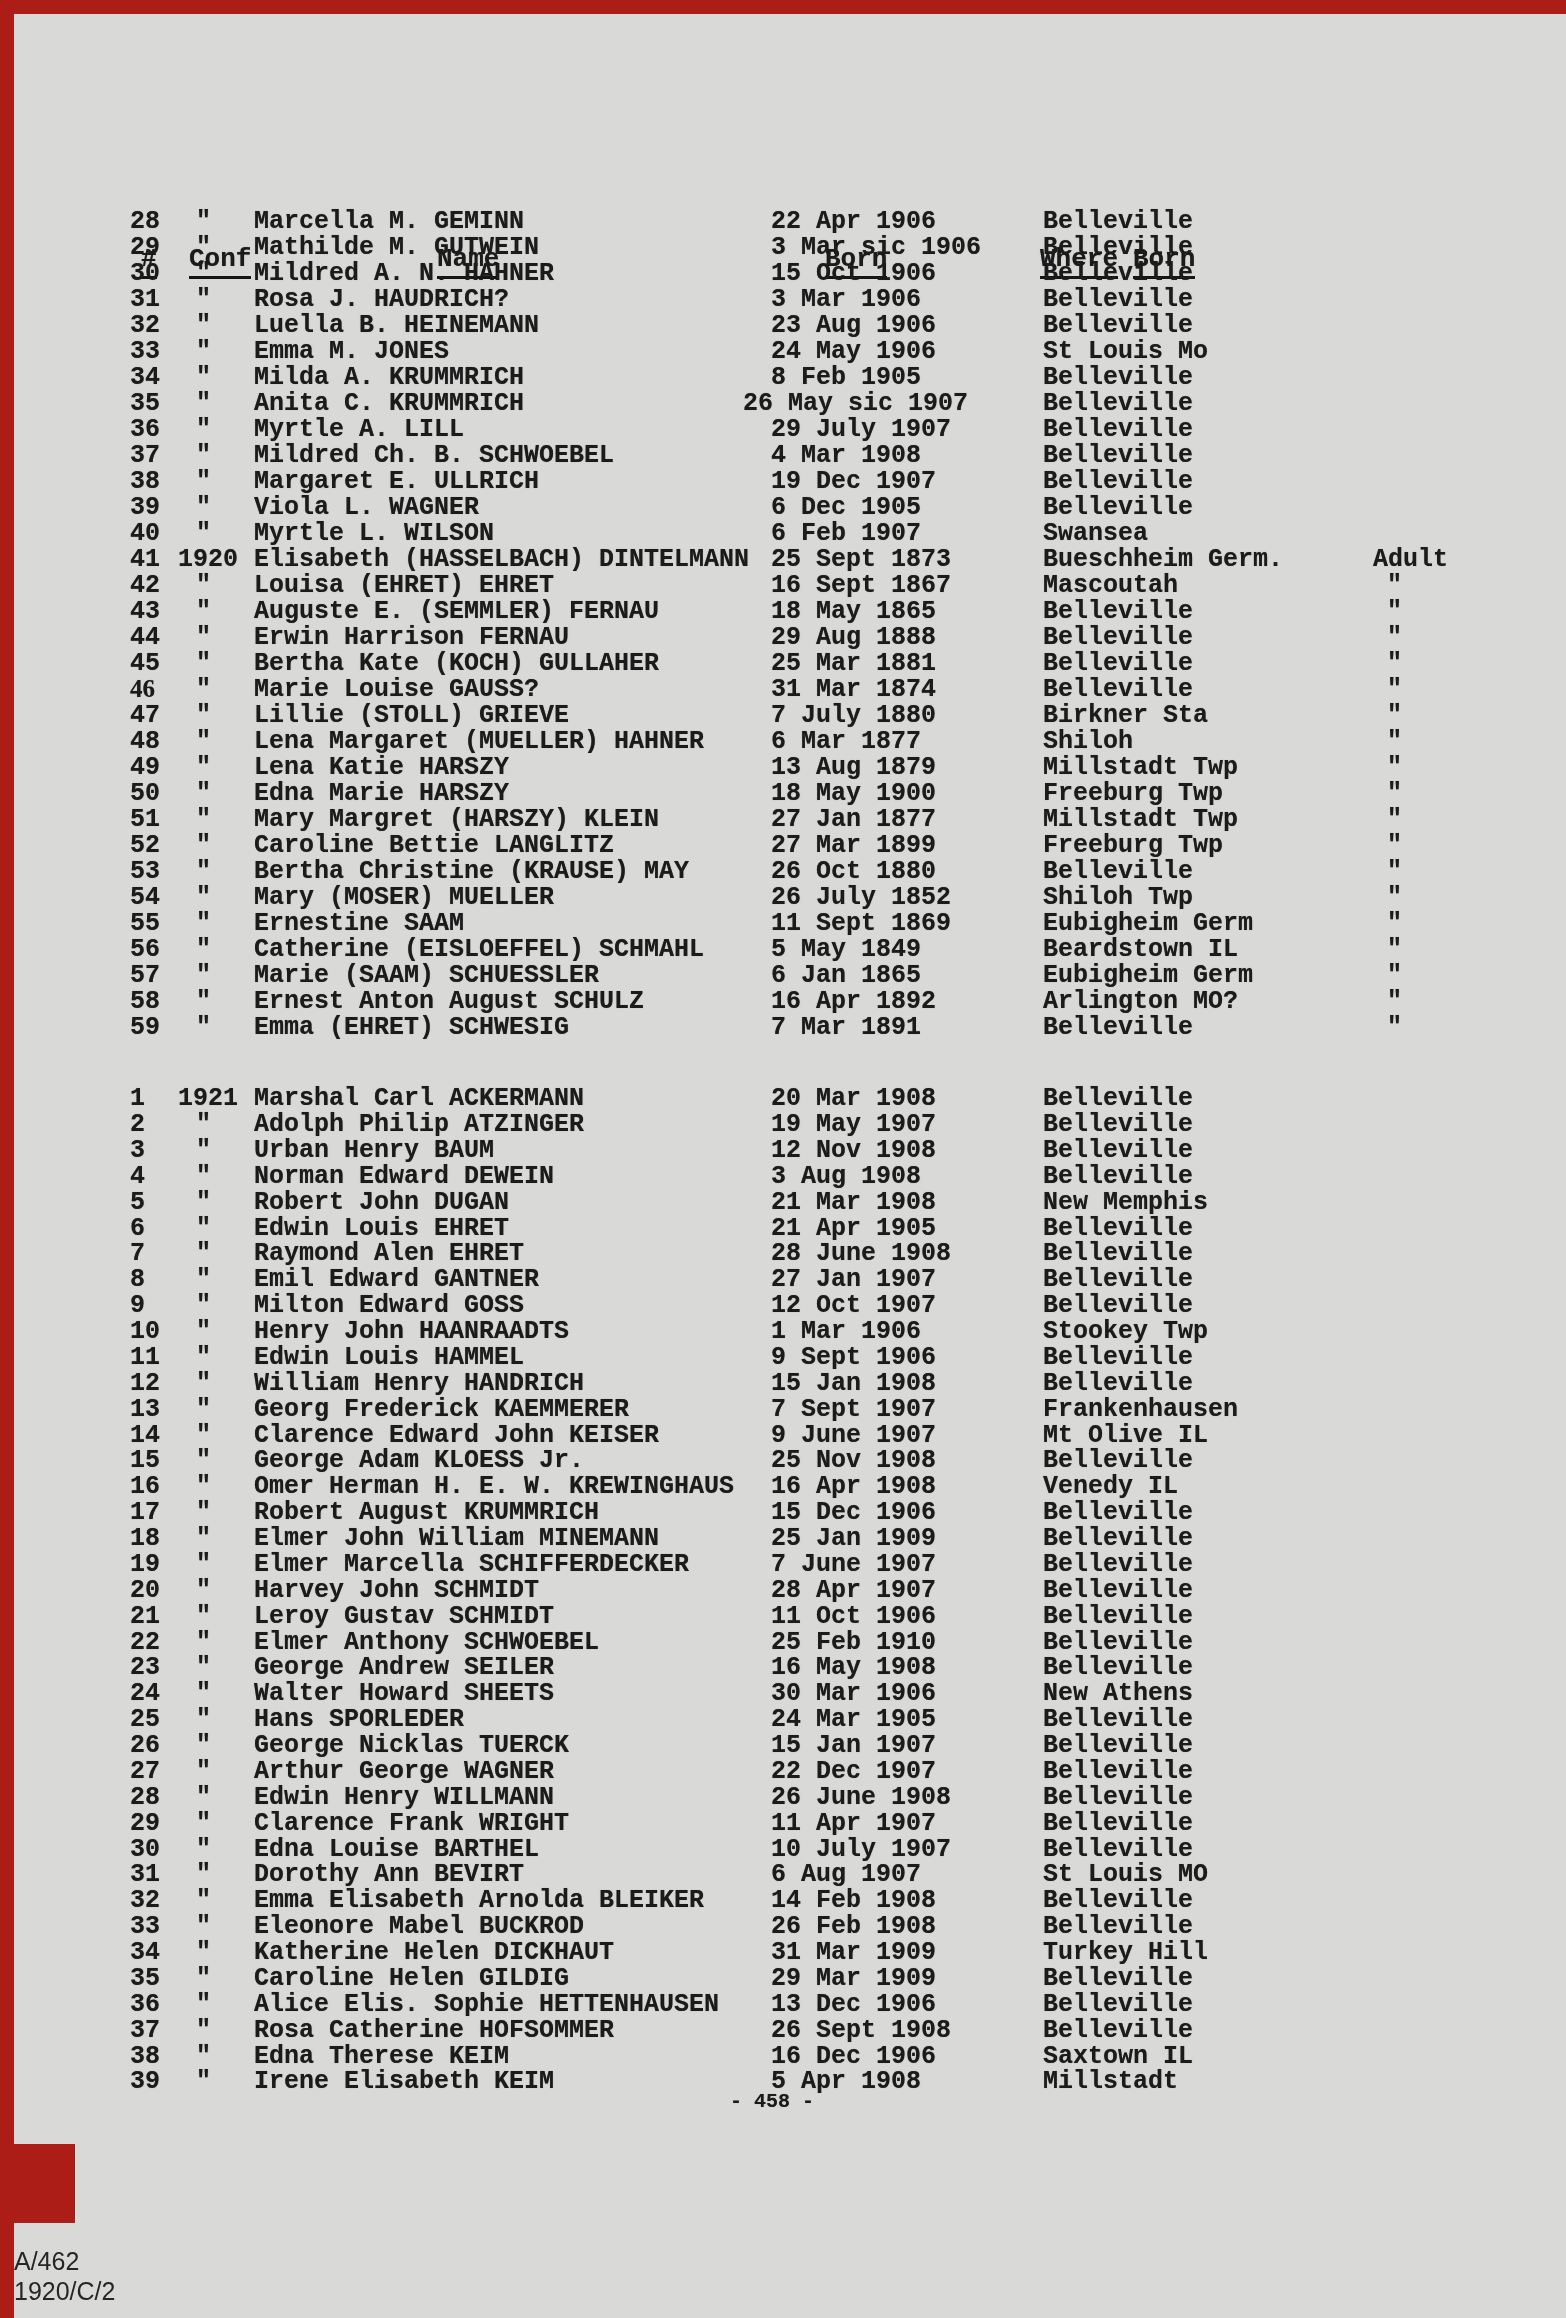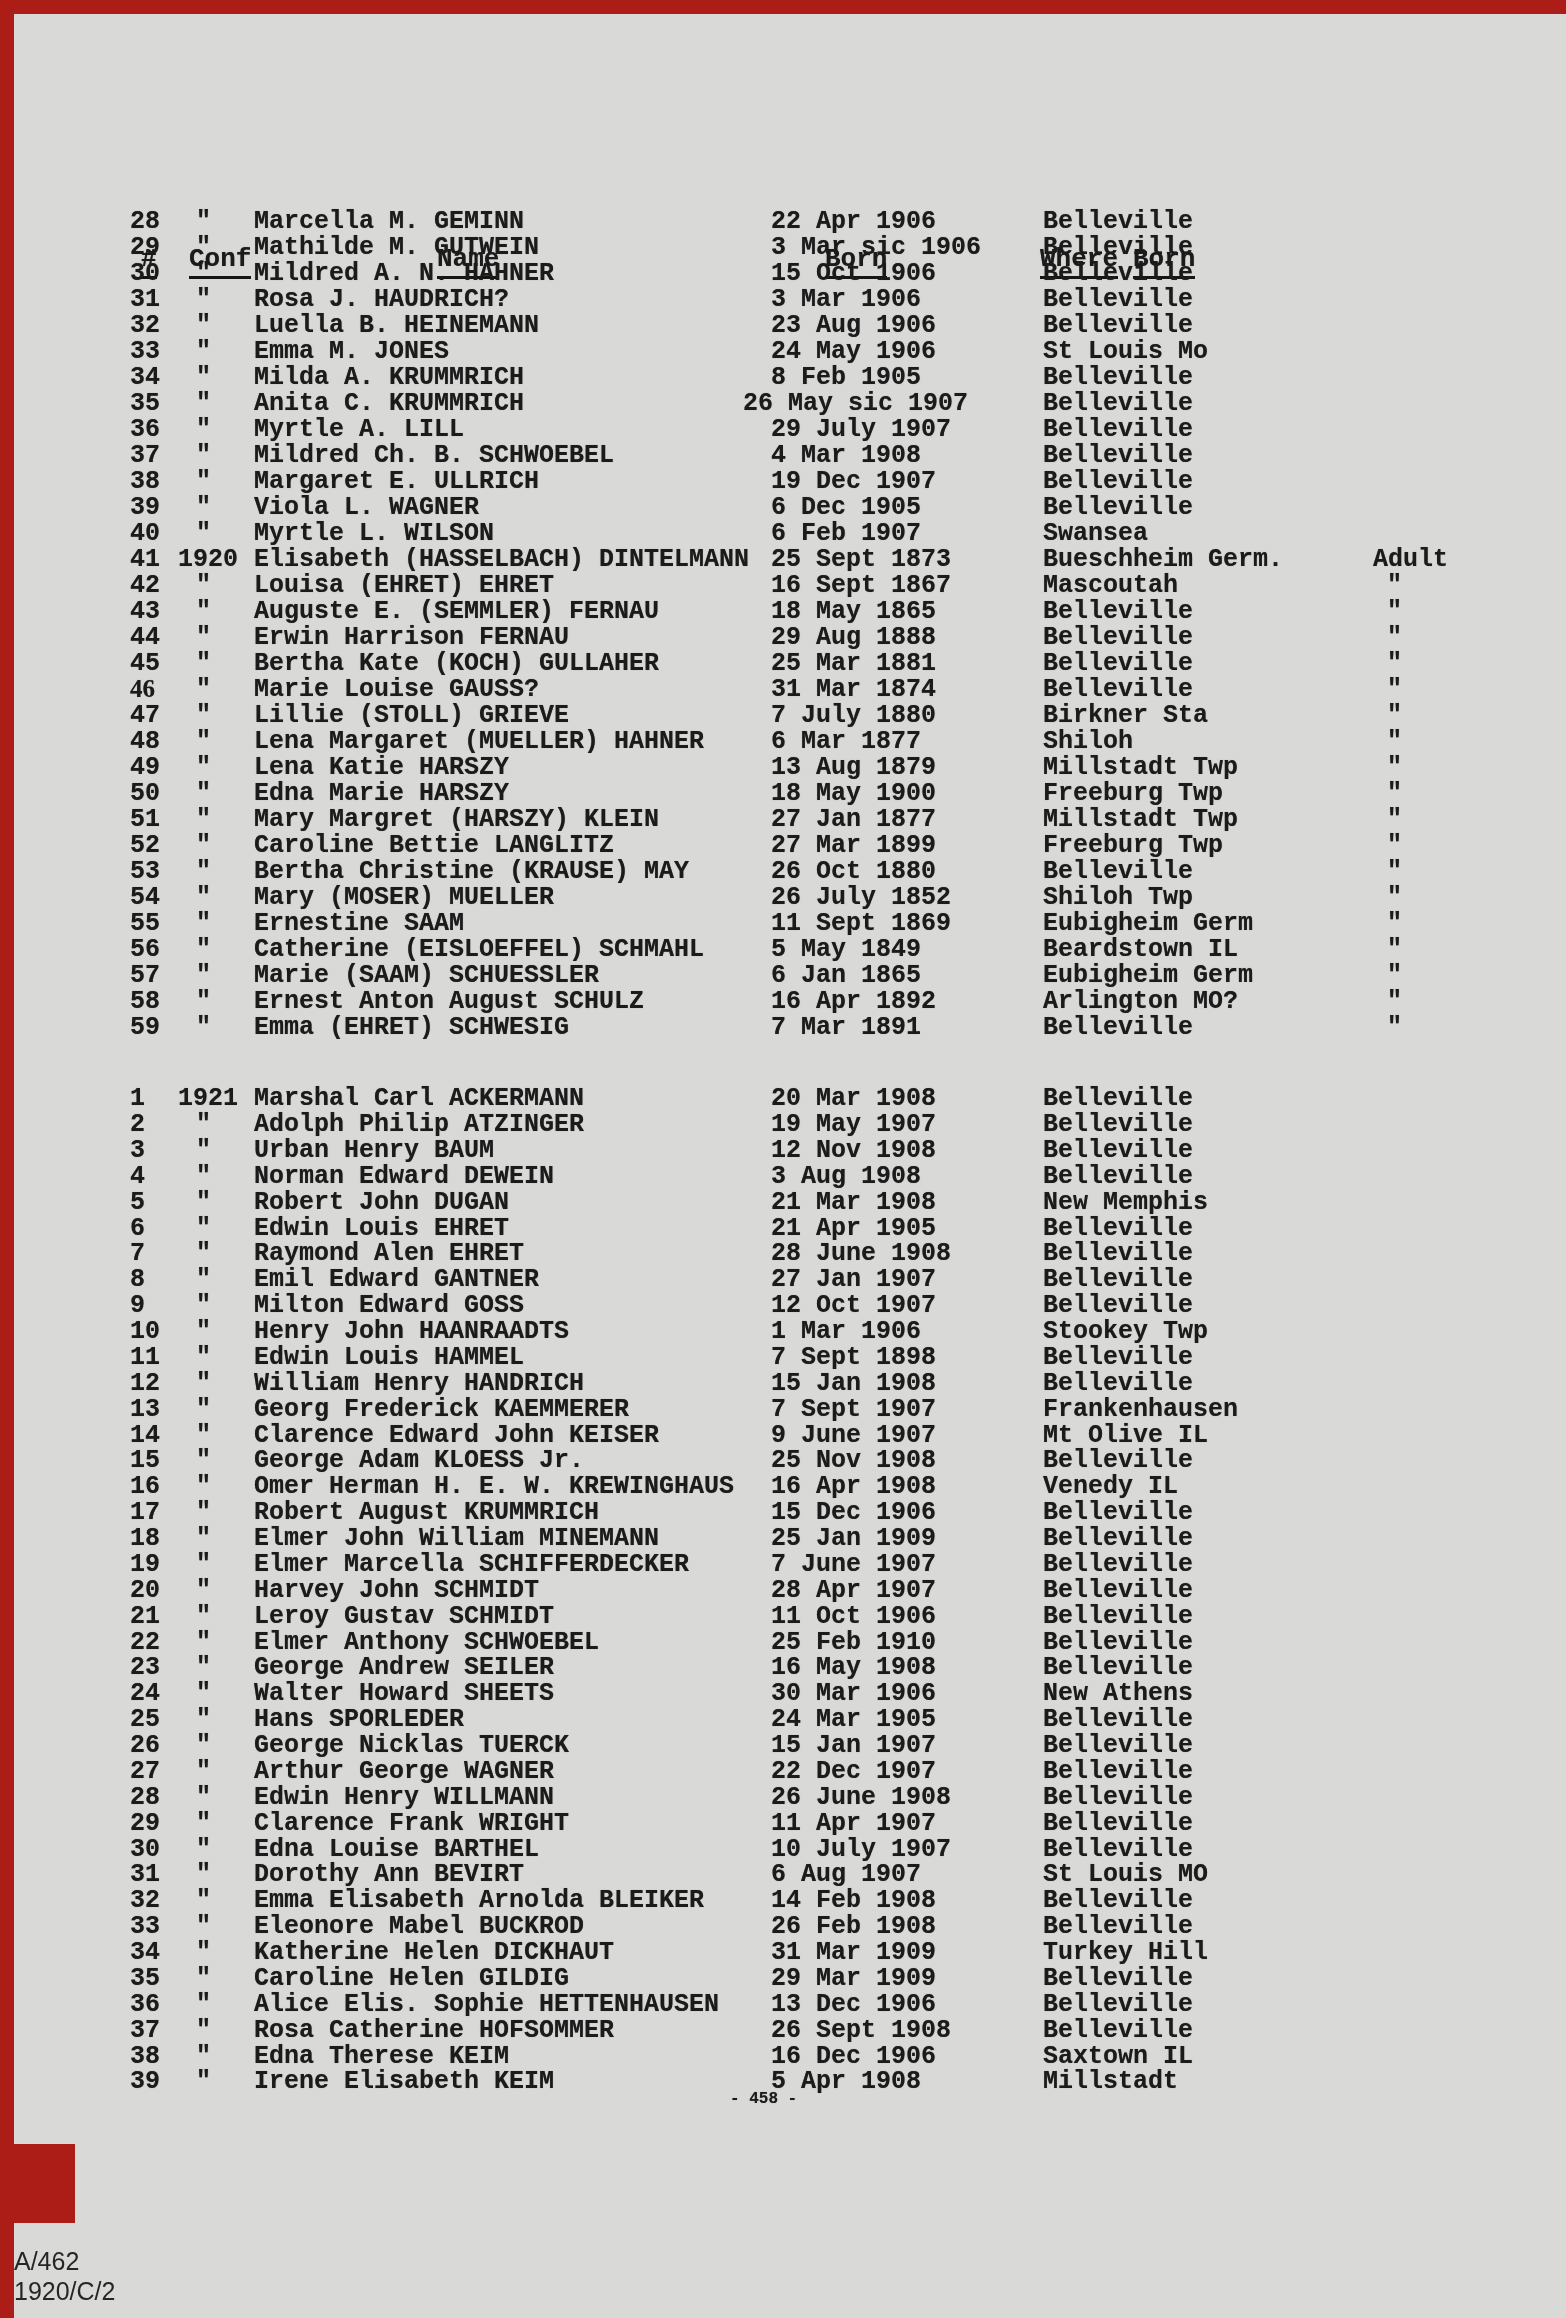--- a/index.html
+++ b/index.html
@@ -26,21 +26,21 @@
     position:absolute;top:96px;left:120px;
     font-size:27px;margin:0;letter-spacing:0;
   }
   .uw{display:inline-block;border-bottom:3.5px solid #161616;padding-bottom:2.1px;margin-right:15px;}
   .uw:last-child{margin-right:0;}
   .hdr-row{position:absolute;top:244px;left:0;width:100%;height:35px;font-size:26px;}
   .hdr{position:absolute;top:0;}
   .rows{position:absolute;top:0;left:0;width:100%;height:100%;}
   .row{position:absolute;left:0;width:100%;height:27px;font-size:25px;}
   .cell{position:absolute;top:0;}
-  .pagenum{position:absolute;top:2090px;left:730px;font-size:16px;}
+  .pagenum{position:absolute;top:2090px;left:730px;font-size:20px;}
   .corner{
     position:absolute;left:14px;top:2246px;
     font-family:"Liberation Sans","DejaVu Sans",sans-serif;
     font-size:25px;font-weight:400;color:#262626;line-height:30px;
     text-shadow:none;
   }
 </style>
 </head>
 <body>
 
@@ -364,21 +364,21 @@
         <span class="cell typewriter" style="left: 130px;">10</span>
         <span class="cell typewriter" style="left: 196px;">"</span>
         <span class="cell typewriter" style="left: 254px;">Henry John HAANRAADTS</span>
         <span class="cell typewriter" style="left: 771px;">1 Mar 1906</span>
         <span class="cell typewriter" style="left: 1043px;">Stookey Twp</span>
       </div>
       <div class="row" style="top: 1343px;">
         <span class="cell typewriter" style="left: 130px;">11</span>
         <span class="cell typewriter" style="left: 196px;">"</span>
         <span class="cell typewriter" style="left: 254px;">Edwin Louis HAMMEL</span>
-        <span class="cell typewriter" style="left: 771px;">7 Sept 1898</span>
+        <span class="cell typewriter" style="left: 771px;">9 Sept 1906</span>
         <span class="cell typewriter" style="left: 1043px;">Belleville</span>
       </div>
       <div class="row" style="top: 1369px;">
         <span class="cell typewriter" style="left: 130px;">12</span>
         <span class="cell typewriter" style="left: 196px;">"</span>
         <span class="cell typewriter" style="left: 254px;">William Henry HANDRICH</span>
         <span class="cell typewriter" style="left: 771px;">15 Jan 1908</span>
         <span class="cell typewriter" style="left: 1043px;">Belleville</span>
       </div>
       <div class="row" style="top: 1395px;">

